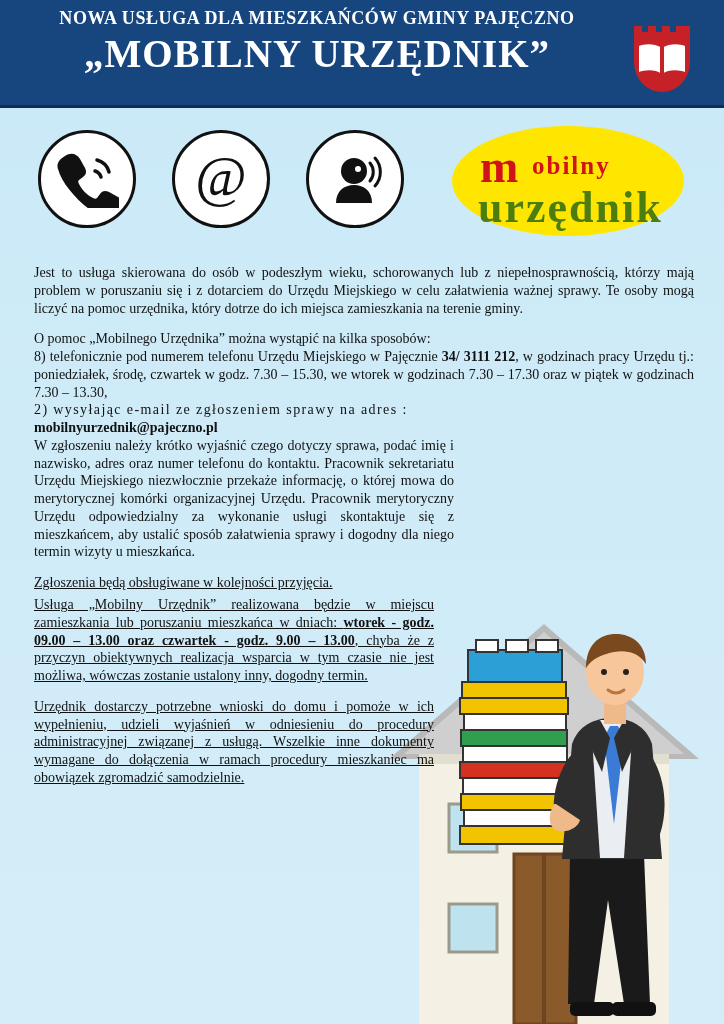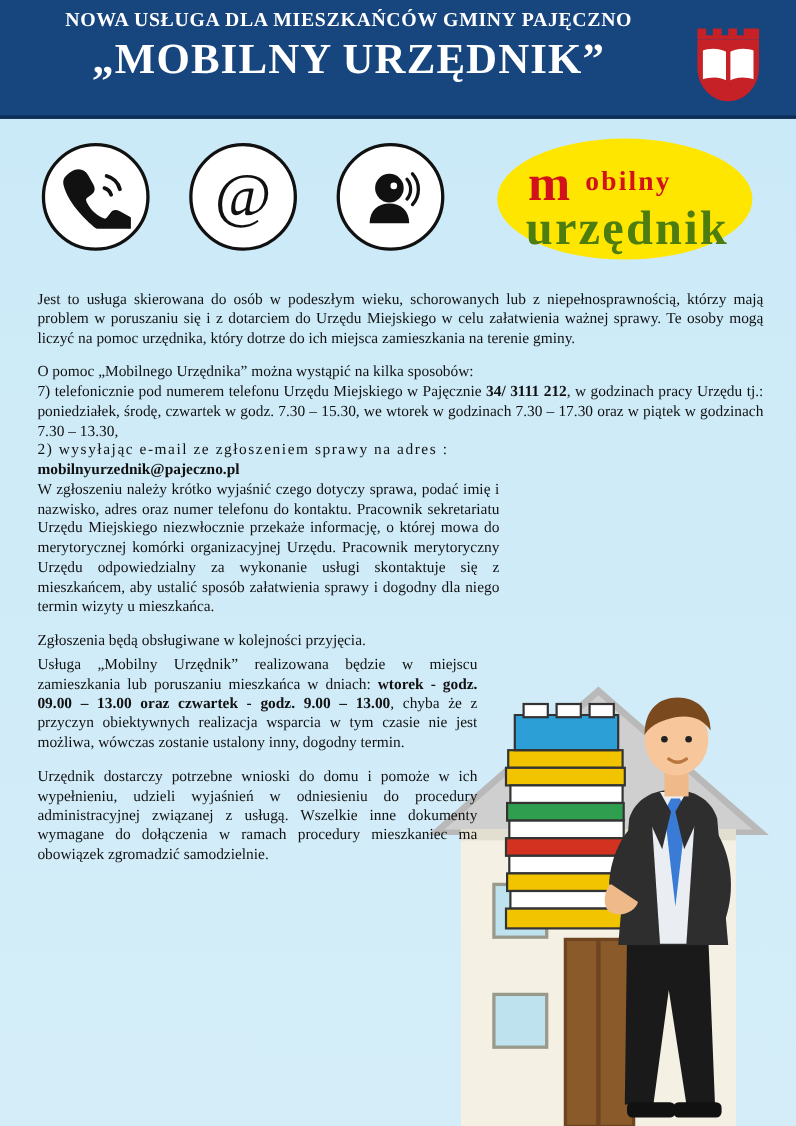--- a/index.html
+++ b/index.html
@@ -130,21 +130,21 @@
     line-height: 1.27;
     color: #111111;
     text-align: justify;
     z-index: 5;
   }
   .content p { margin: 0 0 13px 0; }
   .tight { margin-bottom: 0 !important; }
   .b { font-weight: bold; }
   .spaced { letter-spacing: 1.4px; }
   .narrow { width: 420px; }
-  .narrow-2 { width: 400px; }
+  .narrow-2 { width: 400px; text-decoration: underline; }
 
   
   .illus {
     position: absolute;
     right: 0;
     bottom: 0;
     width: 360px;
     height: 470px;
     z-index: 1;
   }
@@ -254,21 +254,21 @@
       <circle cx="262" cy="118" r="3" fill="#222"></circle>
       <path d="M244 136 q8 6 16 0" stroke="#b9763f" stroke-width="3" fill="none" stroke-linecap="round"></path>
     </g>
   </svg>
 
   <div class="content">
     <p>Jest to usługa skierowana do osób w podeszłym wieku, schorowanych lub z niepełnosprawnością, którzy mają problem w poruszaniu się i z dotarciem do Urzędu Miejskiego w celu załatwienia ważnej sprawy. Te osoby mogą liczyć na pomoc urzędnika, który dotrze do ich miejsca zamieszkania na terenie gminy.</p>
 
     <p class="tight">O pomoc „Mobilnego Urzędnika” można wystąpić na kilka sposobów:</p>
     <p class="tight">
-      <span>7) telefonicznie pod numerem telefonu Urzędu Miejskiego w Pajęcznie </span><span class="b">34/ 3111 212</span><span>, w godzinach pracy Urzędu tj.: poniedziałek, środę, czwartek w godz. 7.30 – 15.30, we wtorek w godzinach 7.30 – 17.30 oraz w piątek w godzinach 7.30 – 13.30,</span>
+      <span>8) telefonicznie pod numerem telefonu Urzędu Miejskiego w Pajęcznie </span><span class="b">34/ 3111 212</span><span>, w godzinach pracy Urzędu tj.: poniedziałek, środę, czwartek w godz. 7.30 – 15.30, we wtorek w godzinach 7.30 – 17.30 oraz w piątek w godzinach 7.30 – 13.30,</span>
     </p>
     <p class="tight spaced">2) wysyłając e-mail ze zgłoszeniem sprawy na adres :</p>
     <p class="tight b">mobilnyurzednik@pajeczno.pl</p>
 
     <p class="narrow">W zgłoszeniu należy krótko wyjaśnić czego dotyczy sprawa, podać imię i nazwisko, adres oraz numer telefonu do kontaktu. Pracownik sekretariatu Urzędu Miejskiego niezwłocznie przekaże informację, o której mowa do merytorycznej komórki organizacyjnej Urzędu. Pracownik merytoryczny Urzędu odpowiedzialny za wykonanie usługi skontaktuje się z mieszkańcem, aby ustalić sposób załatwienia sprawy i dogodny dla niego termin wizyty u mieszkańca.</p>
     <p class="narrow-2 tight">Zgłoszenia będą obsługiwane w kolejności przyjęcia.</p>
     <p class="narrow-2" style="margin-top:4px;">
       <span>Usługa „Mobilny Urzędnik” realizowana będzie w miejscu zamieszkania lub poruszaniu mieszkańca w dniach: </span><span class="b">wtorek - godz. 09.00 – 13.00 oraz czwartek - godz. 9.00 – 13.00</span><span>, chyba że z przyczyn obiektywnych realizacja wsparcia w tym czasie nie jest możliwa, wówczas zostanie ustalony inny, dogodny  termin.</span>
     </p>
 

